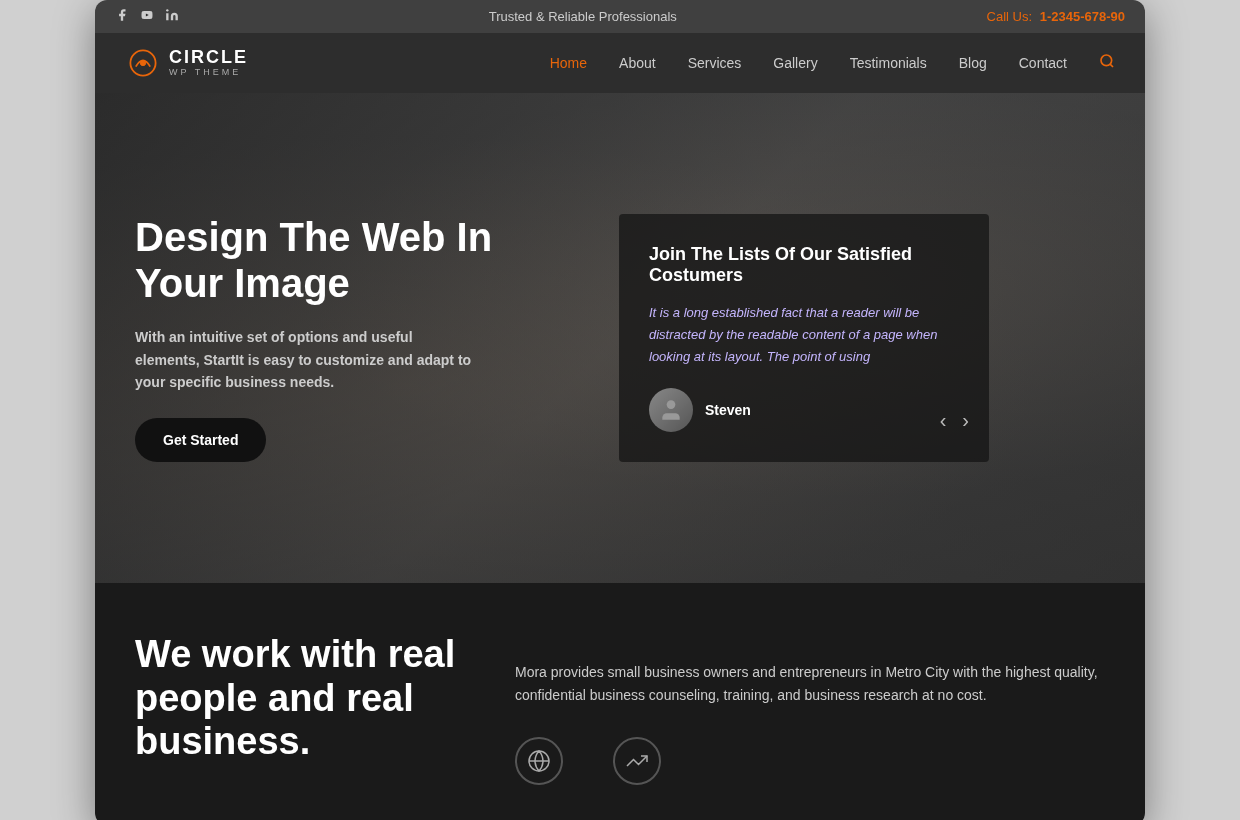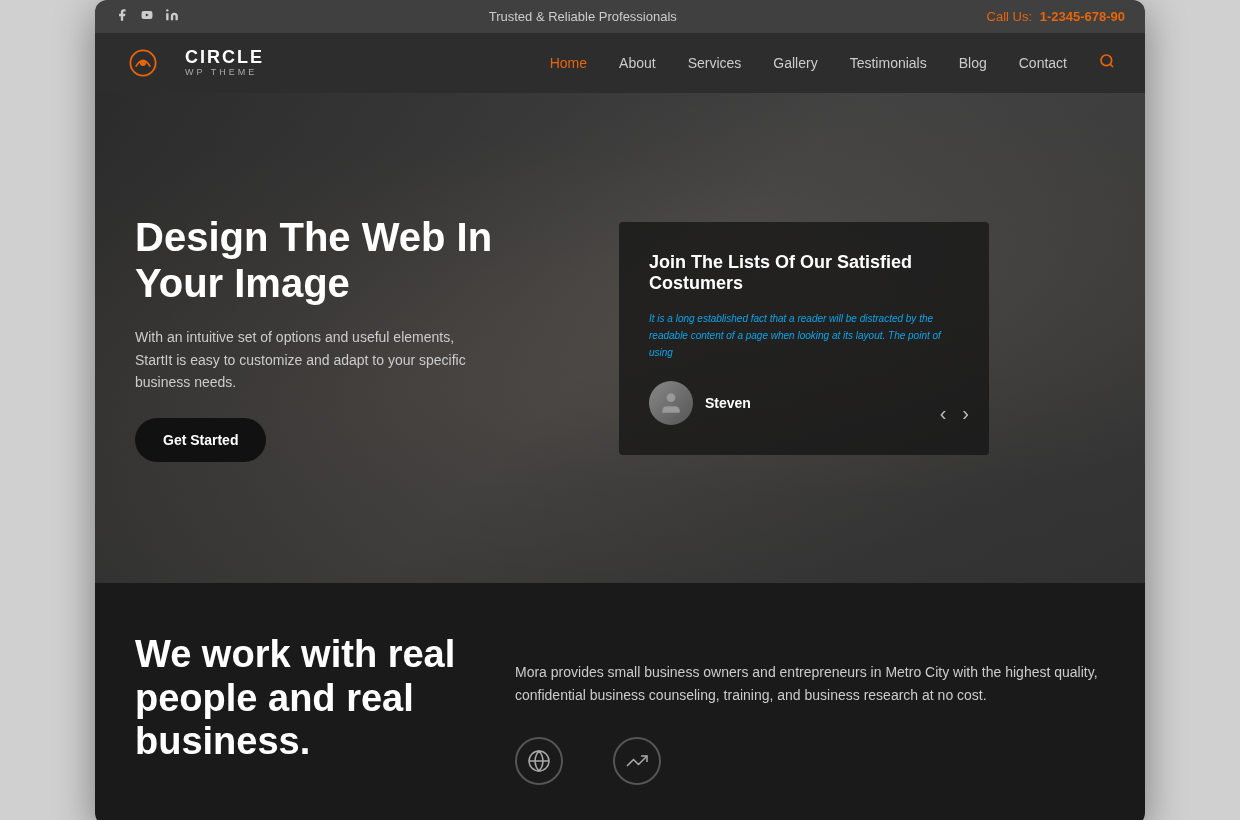--- a/index.html
+++ b/index.html
@@ -53,21 +53,21 @@
     .navbar {
       background: rgba(30,30,30,0.92);
       padding: 12px 30px;
       display: flex;
       align-items: center;
       justify-content: space-between;
     }
     .logo {
       display: flex;
       align-items: center;
-      gap: 24px;
+      gap: 8px;
     }
     .logo-icon {
       width: 36px;
       height: 36px;
     }
     .logo-text {
       display: flex;
       flex-direction: column;
       line-height: 1.1;
     }
@@ -146,20 +146,21 @@
       color: #fff;
       line-height: 1.15;
       margin-bottom: 20px;
     }
     .hero-subtitle {
       font-size: 14px;
       color: #ccc;
       line-height: 1.6;
       margin-bottom: 24px;
       max-width: 340px;
+      font-weight: bold;
     }
     .get-started-btn {
       background: #111;
       color: #fff;
       border: none;
       padding: 14px 28px;
       border-radius: 30px;
       font-size: 14px;
       cursor: pointer;
       font-weight: 600;
@@ -174,22 +175,22 @@
       position: relative;
       margin-left: 24px;
     }
     .testimonial-title {
       color: #fff;
       font-size: 18px;
       font-weight: 700;
       margin-bottom: 16px;
     }
     .testimonial-text {
-      color: #0ea5e9;
-      font-size: 10px;
+      color: #c4b5fd;
+      font-size: 13px;
       font-style: italic;
       line-height: 1.7;
       margin-bottom: 20px;
     }
     .testimonial-author {
       display: flex;
       align-items: center;
       gap: 12px;
     }
     .author-avatar {

